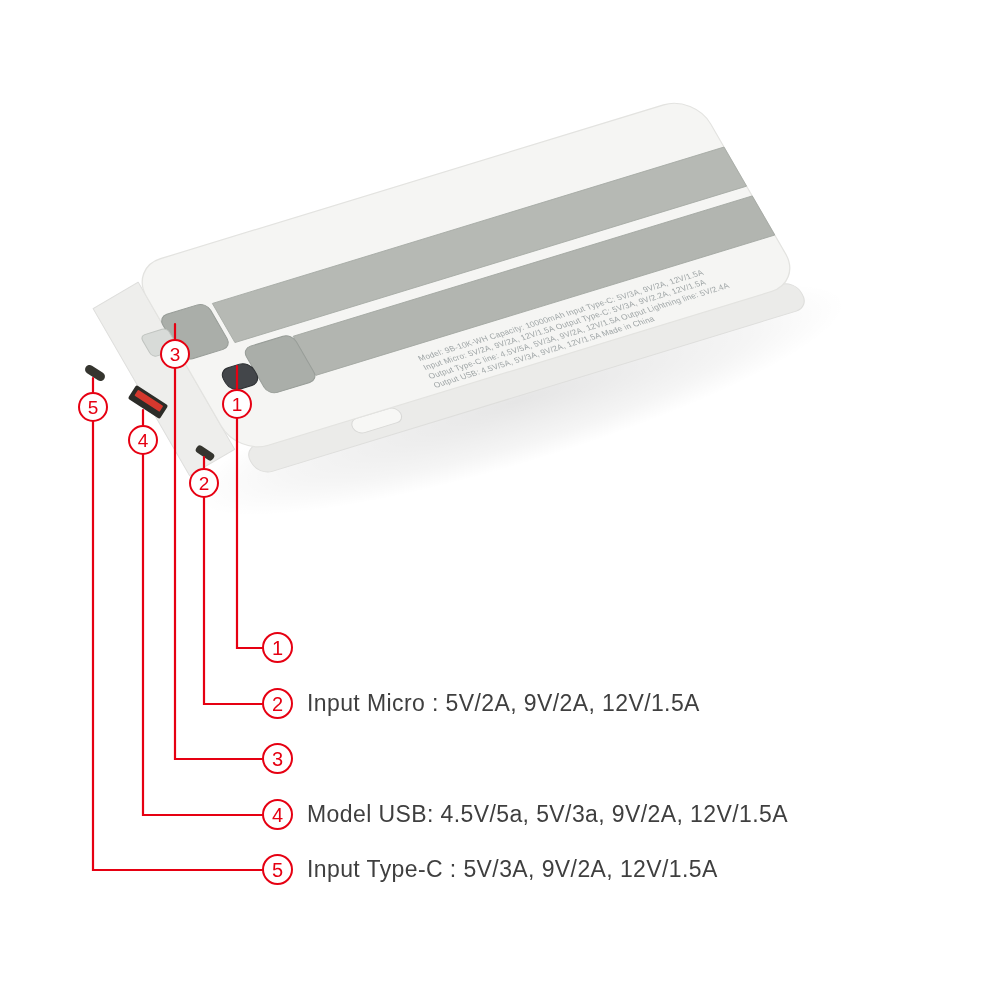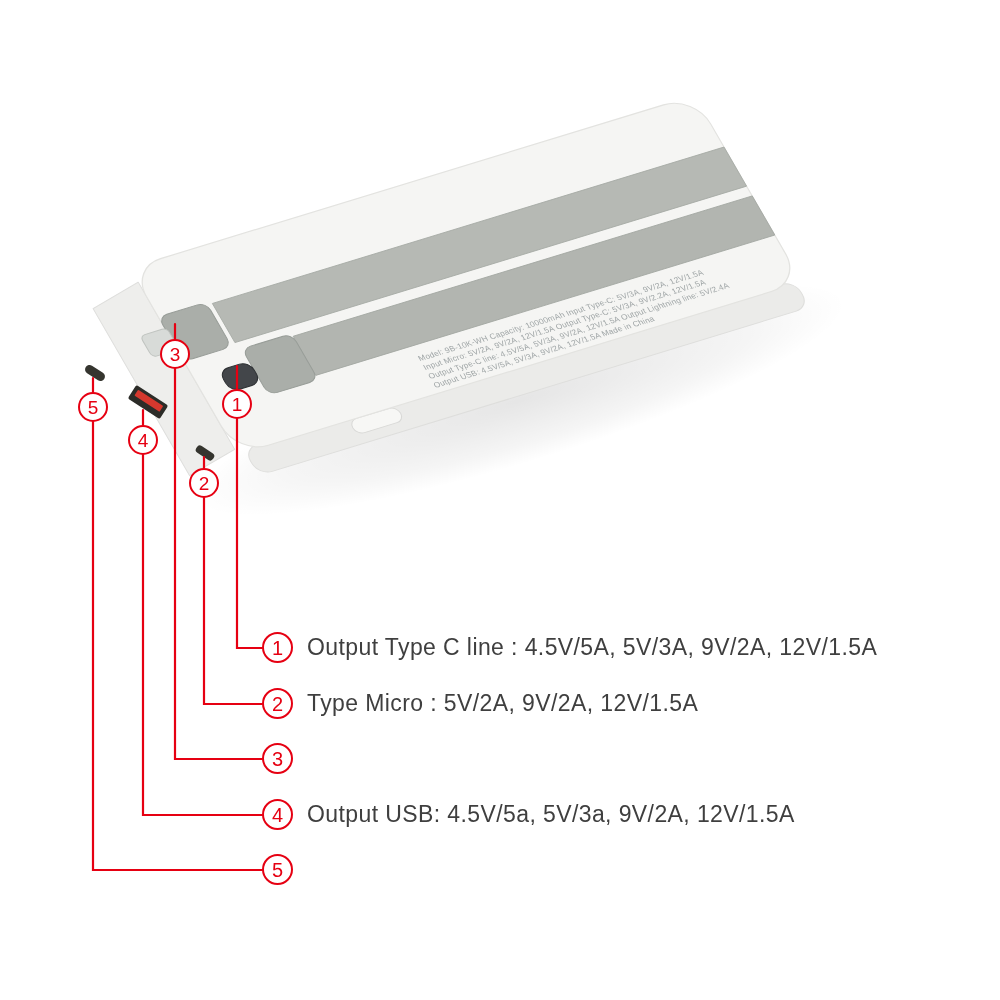--- a/index.html
+++ b/index.html
@@ -95,30 +95,30 @@
   </svg>
 
   <div class="callout" style="left:222px;top:389px">1</div>
   <div class="callout" style="left:189px;top:468px">2</div>
   <div class="callout" style="left:160px;top:339px">3</div>
   <div class="callout" style="left:128px;top:425px">4</div>
   <div class="callout" style="left:78px;top:392px">5</div>
 
   <div class="legend-row" style="left:262px;top:632px">
     <span class="legend-num">1</span>
-    <span class="legend-label">Output Type C line : 4.5V/5A, 5V/3A, 9V/2A, 12V/1.5A</span>
   </div>
   <div class="legend-row" style="left:262px;top:688px">
     <span class="legend-num">2</span>
-    <span class="legend-label">Type Micro : 5V/2A, 9V/2A, 12V/1.5A</span>
+    <span class="legend-label">Input Micro : 5V/2A, 9V/2A, 12V/1.5A</span>
   </div>
   <div class="legend-row" style="left:262px;top:743px">
     <span class="legend-num">3</span>
   </div>
   <div class="legend-row" style="left:262px;top:799px">
     <span class="legend-num">4</span>
-    <span class="legend-label">Output USB: 4.5V/5a, 5V/3a, 9V/2A, 12V/1.5A</span>
+    <span class="legend-label">Model USB: 4.5V/5a, 5V/3a, 9V/2A, 12V/1.5A</span>
   </div>
   <div class="legend-row" style="left:262px;top:854px">
     <span class="legend-num">5</span>
+    <span class="legend-label">Input Type-C : 5V/3A, 9V/2A, 12V/1.5A</span>
   </div>
 
 </div>
 
 </body></html>

